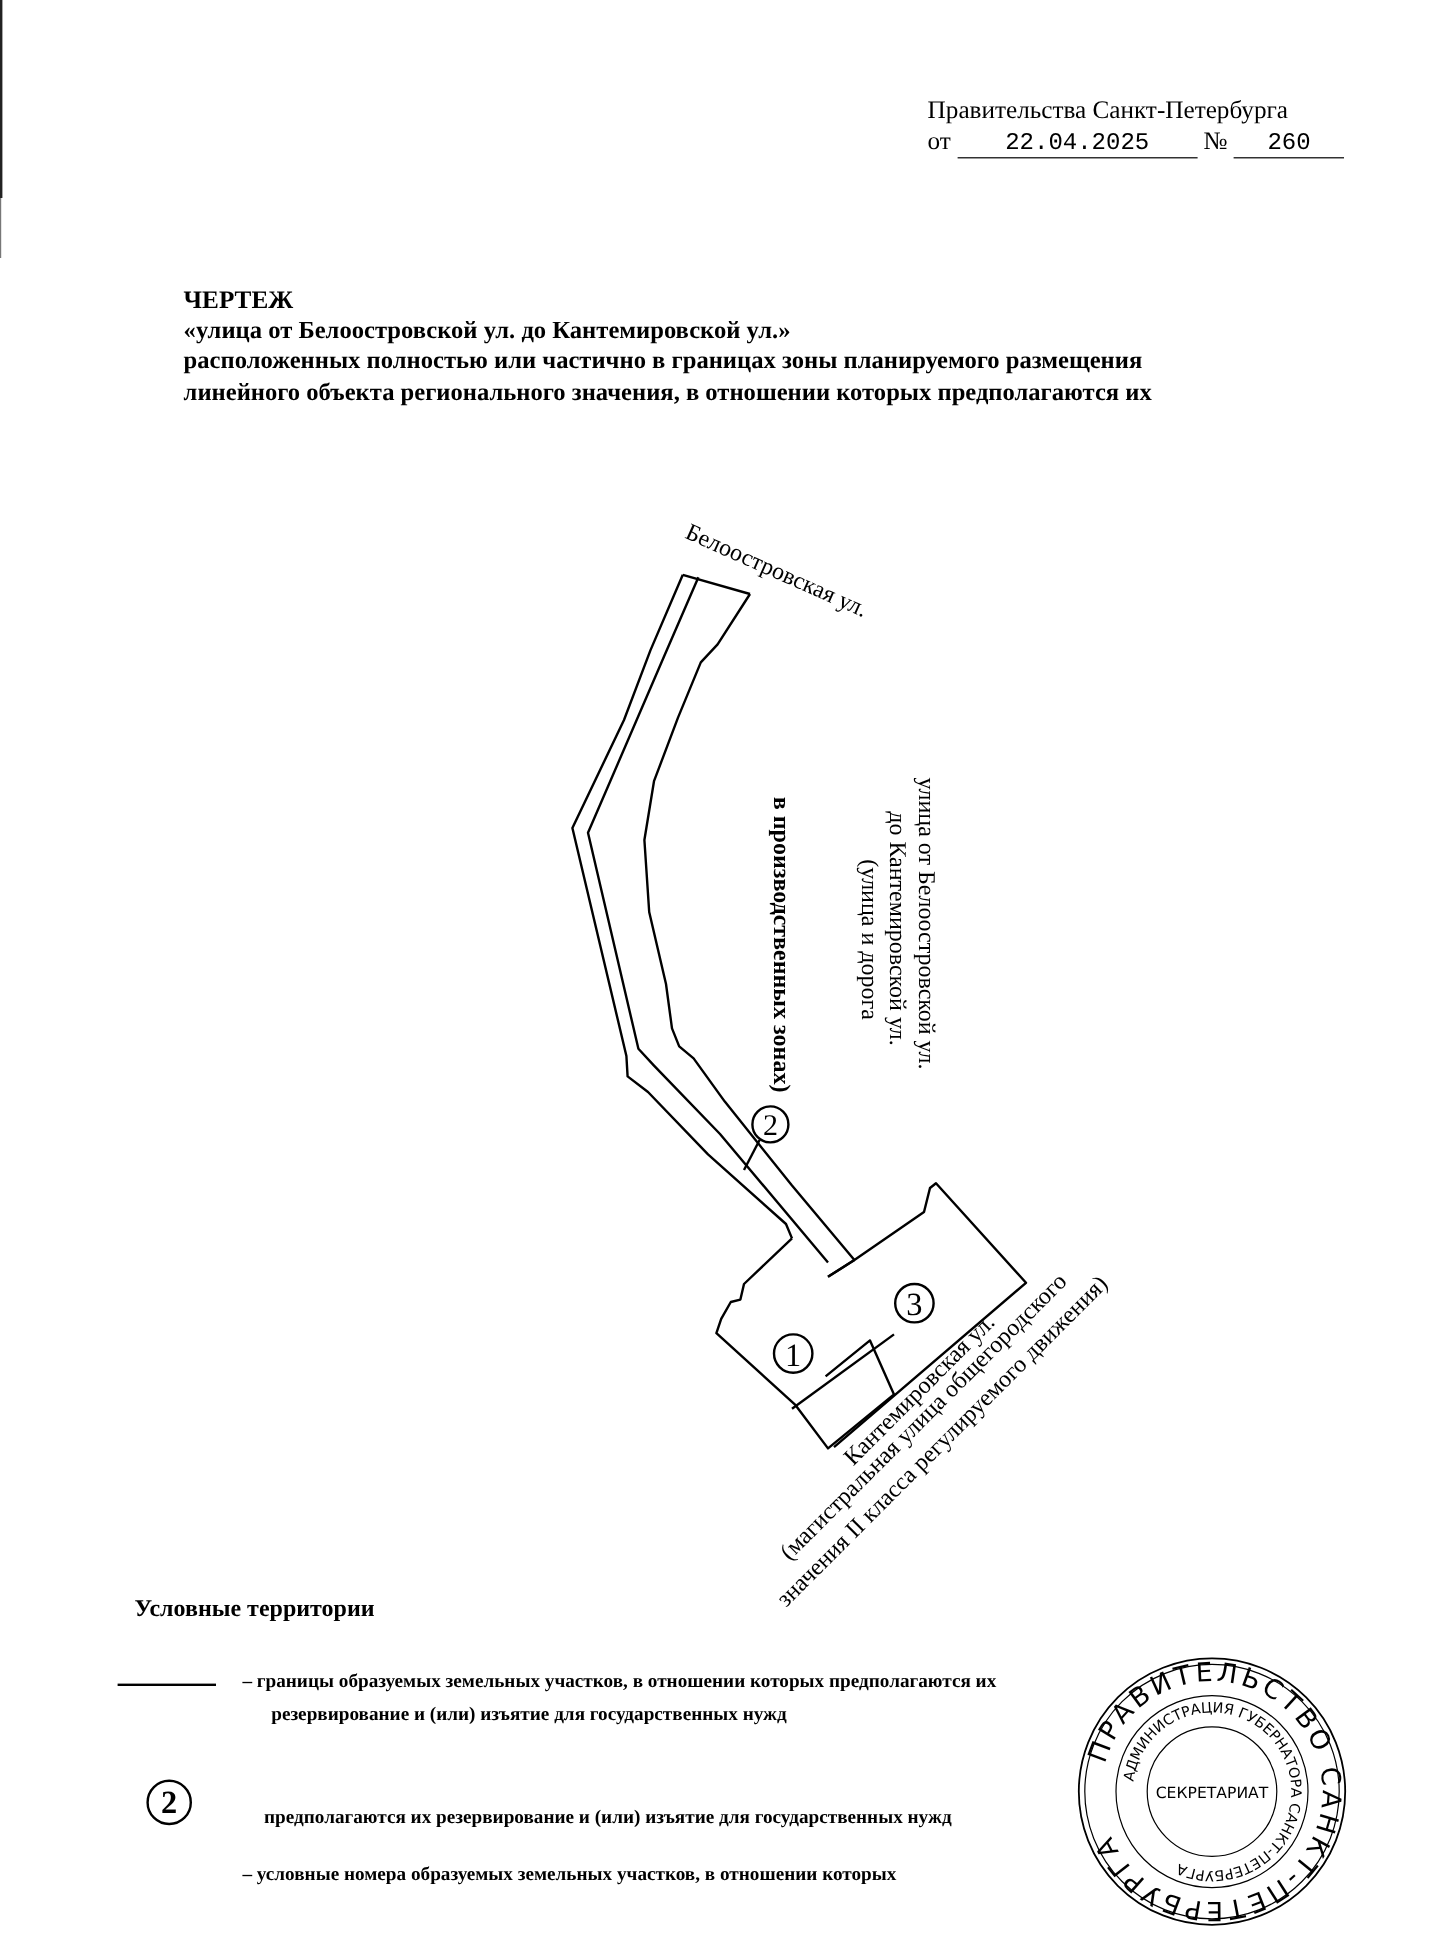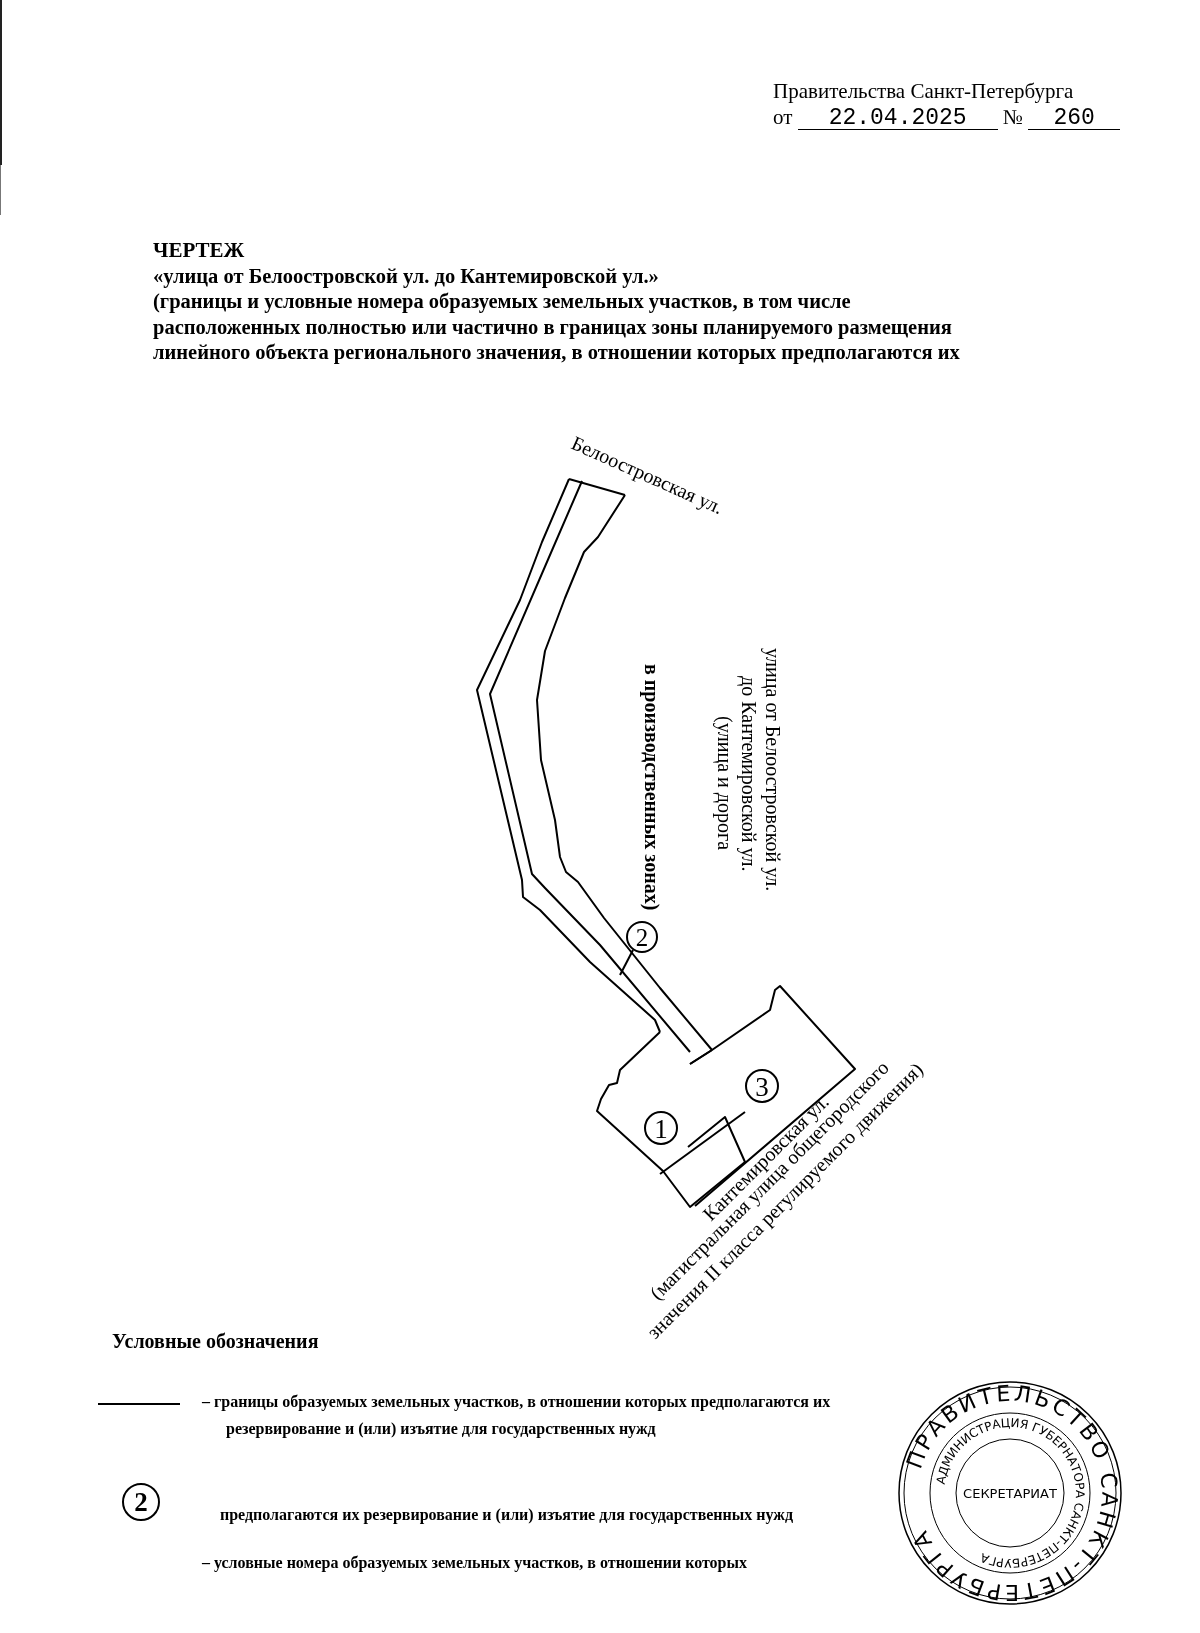--- a/index.html
+++ b/index.html
@@ -2,21 +2,21 @@
 <html><head>
 <meta charset="utf-8">
 <style>
   html, body { margin: 0; padding: 0; background: #ffffff; }
   body { width: 1200px; height: 1633px; position: relative; overflow: hidden;
          font-family: "Liberation Serif", "DejaVu Serif", serif; color: #000; }
   .edge-line { position: absolute; left: 0; top: 0; width: 2px; height: 165px; background: #222; }
   .edge-line2 { position: absolute; left: 0; top: 165px; width: 1px; height: 50px; background: #777; }
   .annex { position: absolute; left: 773px; top: 78px; font-size: 21px; line-height: 26px; }
   .annex .row { white-space: nowrap; }
-  .annex .mono { font-family: "Liberation Mono", "DejaVu Sans Mono", monospace; font-size: 23px; }
+  .annex .mono { font-family: "Liberation Mono", "DejaVu Sans Mono", monospace; font-size: 20px; }
   .annex .u { display: inline-block; border-bottom: 1.5px solid #000; line-height: 22px; }
   .annex .date { width: 200px; text-align: center; }
   .annex .num { width: 92px; text-align: center; }
   .title-block { position: absolute; left: 153px; top: 238px; width: 960px; 
                  font-weight: bold; font-size: 20.5px; line-height: 25.5px; }
   .title-block .head { font-size: 21px; }
   svg.drawing { position: absolute; left: 0; top: 0; }
   .legend-title { position: absolute; left: 112px; top: 1330px; font-weight: bold; font-size: 20px; }
   .legend-line { position: absolute; left: 98px; top: 1403px; width: 82px; height: 1.5px; background: #000; }
   .legend-text { position: absolute; font-weight: bold; font-size: 16px; line-height: 27px; white-space: nowrap; }
@@ -36,21 +36,20 @@
     <span>от</span>
     <span class="u date mono">22.04.2025</span>
     <span>№</span>
     <span class="u num mono">260</span>
   </div>
 </div>
 
 <div class="title-block">
   <div class="head">ЧЕРТЕЖ</div>
   <div>«улица от Белоостровской ул. до Кантемировской ул.»</div>
-  <div>(границы  и условные номера образуемых земельных участков, в том числе</div>
   <div>расположенных полностью или частично в границах зоны планируемого размещения</div>
   <div>линейного объекта регионального значения, в отношении которых предполагаются их</div>
 </div>
 
 <svg class="drawing" width="1200" height="1633" viewBox="0 0 1200 1633">
   <g fill="none" stroke="#000" stroke-width="2" stroke-linejoin="round">
 
     <path d="M 569 479 L 542 542 L 520 600 L 477 690 L 522 880 L 523 897 L 540 910 L 590 962 L 655 1020 L 660 1032"></path>
 
     <path d="M 582 481 L 553 548 L 490 694 L 532 874 L 545 888 L 600 945 L 690 1052"></path>
@@ -86,21 +85,21 @@
     </g>
 
     <g font-size="20">
       <text x="0" y="0" transform="translate(711 1222) rotate(-45)">Кантемировская ул.</text>
       <text x="0" y="0" transform="translate(658 1301) rotate(-45)">(магистральная улица общегородского</text>
       <text x="0" y="0" transform="translate(655 1340) rotate(-45)">значения II класса регулируемого движения)</text>
     </g>
   </g>
 </svg>
 
-<div class="legend-title">Условные обозначения</div>
+<div class="legend-title">Условные территории</div>
 
 <div class="legend-line"></div>
 <div class="legend-text" style="left:202px; top:1388px;">– границы образуемых земельных участков, в отношении которых предполагаются их</div>
 <div class="legend-text" style="left:226px; top:1415px;">резервирование и (или) изъятие для государственных нужд</div>
 
 <div class="legend-circle">2</div>
 <div class="legend-text" style="left:202px; top:1549px;">– условные номера образуемых земельных участков, в отношении которых</div>
 <div class="legend-text" style="left:220px; top:1501px;">предполагаются их резервирование и (или) изъятие для государственных нужд</div>
 
 <svg class="stamp" viewBox="0 0 226 226">

